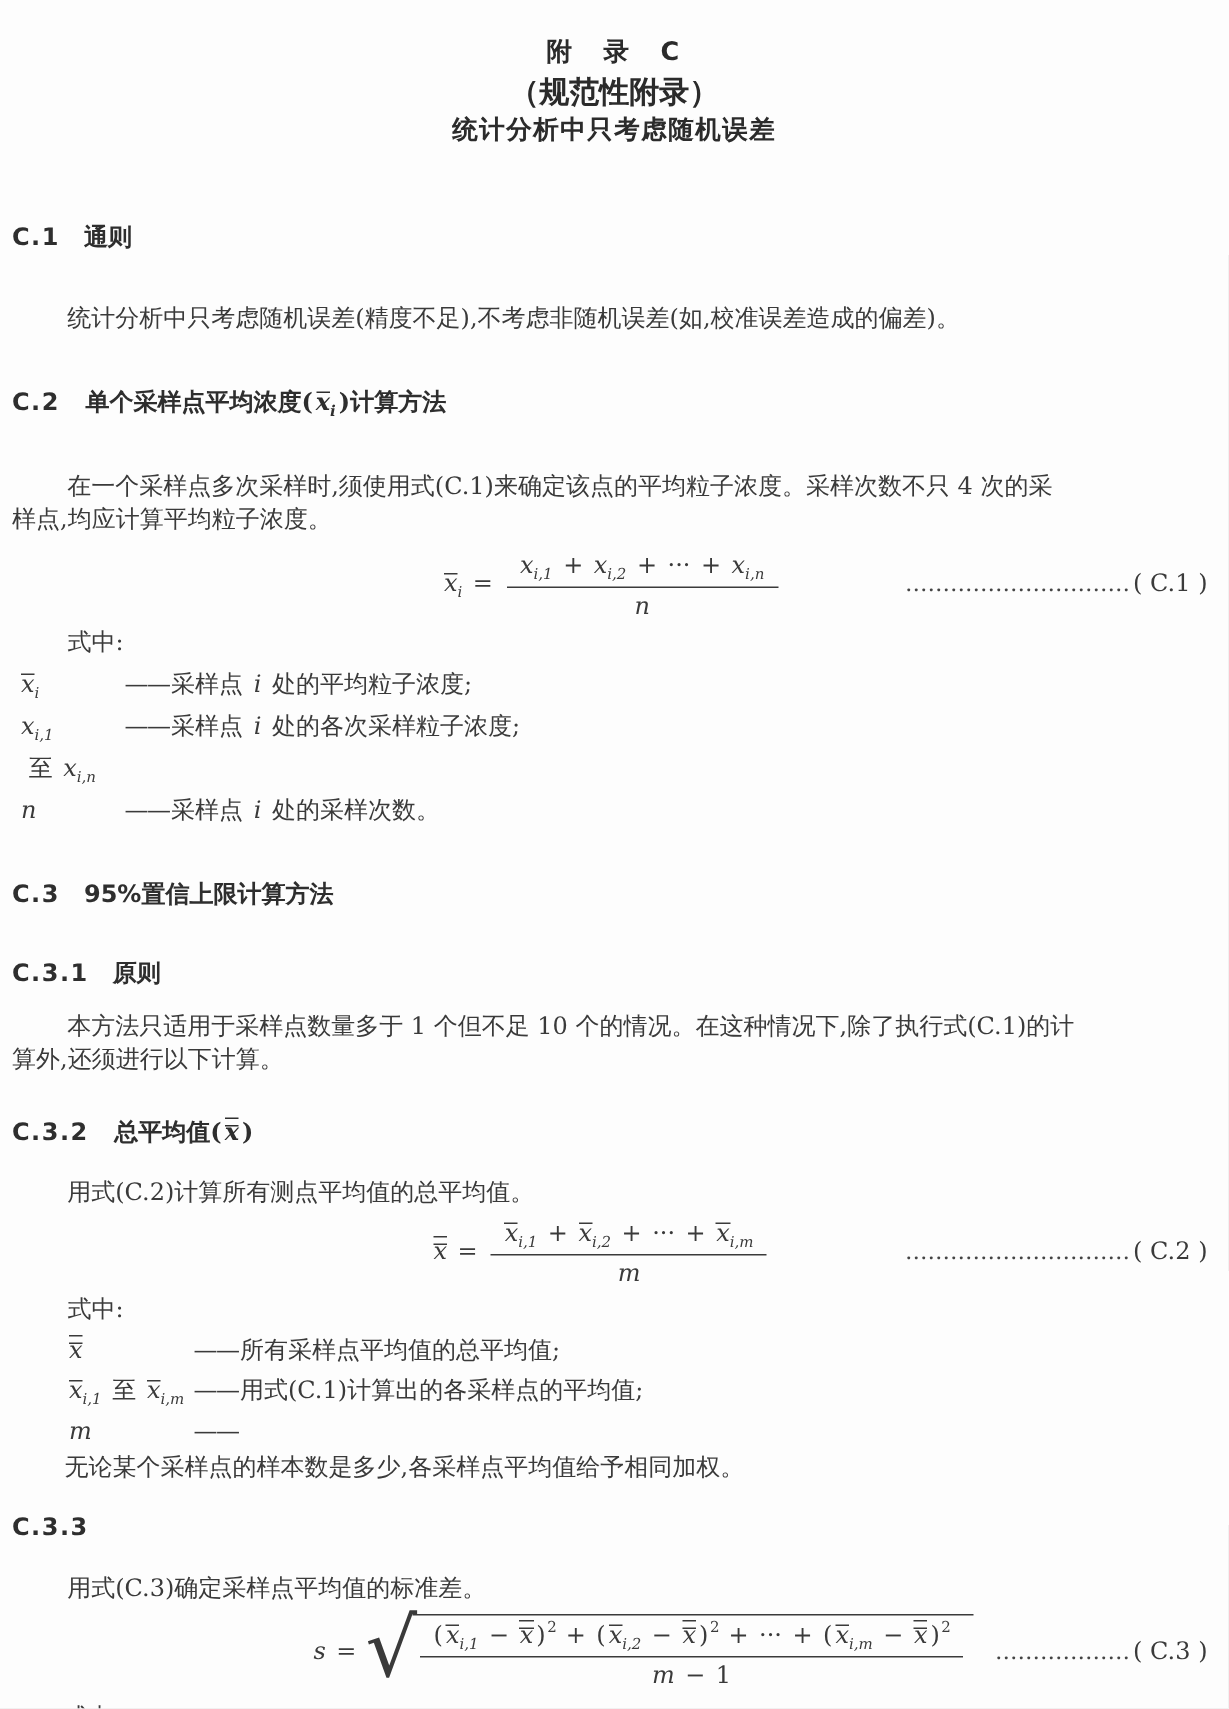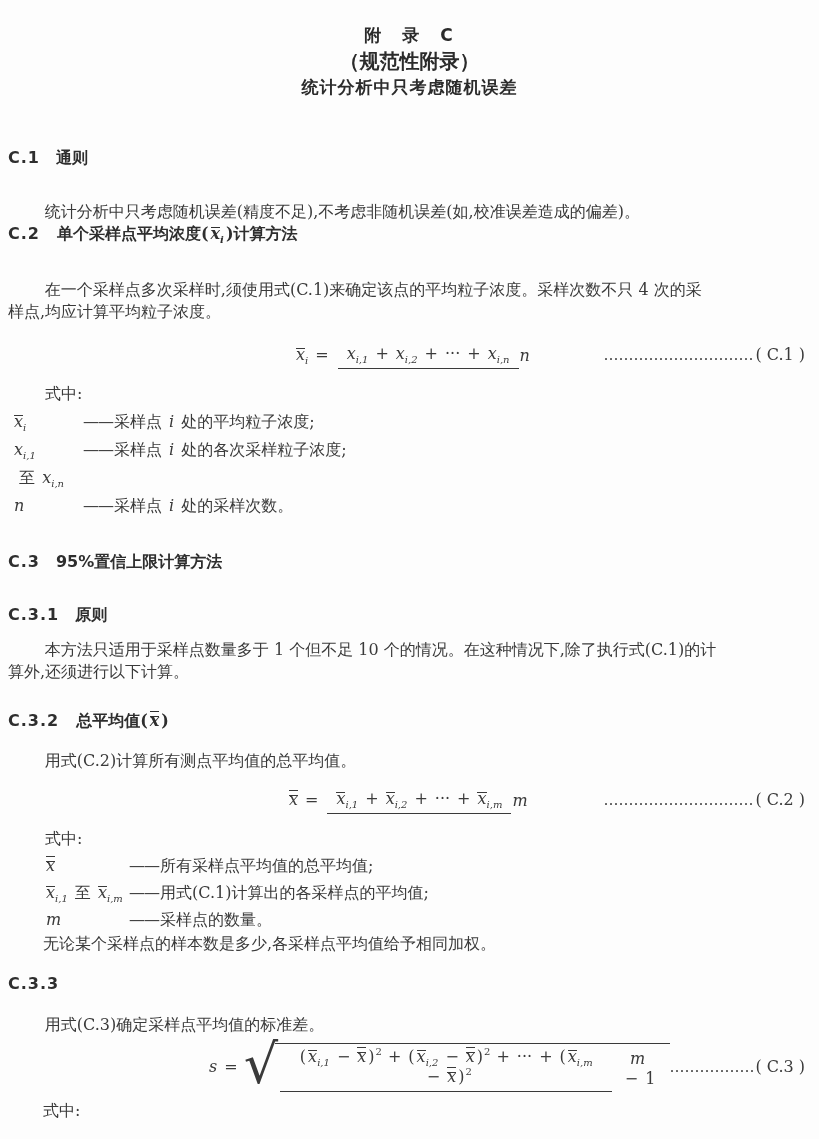--- a/index.html
+++ b/index.html
@@ -24,21 +24,21 @@
     font-size:16px; line-height:22px;
     display:flex; align-items:baseline;
   }
   .hnum{ margin-right:16px; letter-spacing:1px; }
   .center{ text-align:center; display:block; }
   .tt{ font-family:"DejaVu Sans","Liberation Sans",sans-serif; font-weight:700; color:#2b2b2b; }
   #t1{ margin-top:8px;  font-size:17px; letter-spacing:2px; }
   #t2{ margin-top:4px;  font-size:20px; }
   #t3{ margin-top:4px;  font-size:17px; letter-spacing:1px; }
   #h-c1 { margin-top:49px; }
-  #h-c2 { }
+  #h-c2 { margin-top:34px; }
   #h-c3 { margin-top:31px; }
   #h-c31{ margin-top:31px; }
   #h-c32{ margin-top:27px; }
   #h-c33{ margin-top:18px; }
   
   .para{ text-align:justify; }
   #p-c1 { margin-top:32px; text-indent:2.3em; }
   #p-c2 { margin-top:34px; }
   #p-c31{ margin-top:13px; }
   #p-c32{ margin-top:18px; text-indent:2.3em; }
@@ -72,21 +72,21 @@
   .fx{ display:inline-flex; align-items:center; }
   .mv{ display:inline-block; font-style:italic; padding:0 1px; white-space:nowrap; }
   .mbase{ position:relative; display:inline-block; line-height:1; }
   .mbase.b1::before{ content:""; position:absolute; left:0; right:0; top:1px; border-top:1.3px solid currentColor; }
   .mbase.b2::before{ content:""; position:absolute; left:0; right:0; top:-2px; height:4px;
                      border-top:1.2px solid currentColor; border-bottom:1.2px solid currentColor; }
   .mv sub{ font-size:10px; font-style:italic; line-height:0; vertical-align:-4px; letter-spacing:0; }
   sup.msup{ font-size:10px; line-height:0; vertical-align:7px; }
   .mt{ font-style:normal; padding:0 1px; white-space:pre; }
   .mt.mo{ padding:0 6px; }
-  .mfrac{ display:inline-flex; flex-direction:row; align-items:center; margin:0 3px; text-align:center; }
+  .mfrac{ display:inline-flex; flex-direction:column; align-items:center; margin:0 3px; text-align:center; }
   .mnum{ display:block; border-bottom:1.2px solid currentColor; padding:2px 8px 4px; line-height:20px; }
   .mden{ display:block; padding-top:2px; line-height:20px; }
   .msqrt{ display:inline-flex; align-items:center; }
   .mrad{ font-family:"DejaVu Sans","Liberation Sans",sans-serif; font-size:54px; line-height:48px;
          font-weight:400; margin-right:-3px; transform:translateY(-2px); }
   .mrbody{ display:inline-block; border-top:1.5px solid currentColor; padding:1px 4px 0 2px; }
 </style>
 </head>
 <body>
 
@@ -184,21 +184,20 @@
       <span class="dtext math"><span class="mt">所有采样点平均值的总平均值;</span></span>
     </div>
     <div class="defrow">
       <span class="term math"><span class="mv"><span class="mbase b1">x</span><sub>i,1</sub></span><span class="mt"> 至 </span><span class="mv"><span class="mbase b1">x</span><sub>i,m</sub></span></span>
       <span class="ddash">——</span>
       <span class="dtext math"><span class="mt">用式(C.1)计算出的各采样点的平均值;</span></span>
     </div>
     <div class="defrow">
       <span class="term math"><span class="mv"><span class="mbase">m</span></span></span>
       <span class="ddash">——</span>
-      <span class="dtext math"><span class="mt">采样点的数量。</span></span>
     </div>
   </div>
   <div id="note">无论某个采样点的样本数是多少,各采样点平均值给予相同加权。</div>
 
   <div id="h-c33" class="h">
     <span class="hnum">C.3.3</span>
   </div>
   <div id="p-c33" class="para">用式(C.3)确定采样点平均值的标准差。</div>
 
   <div id="eq3" class="eq">

